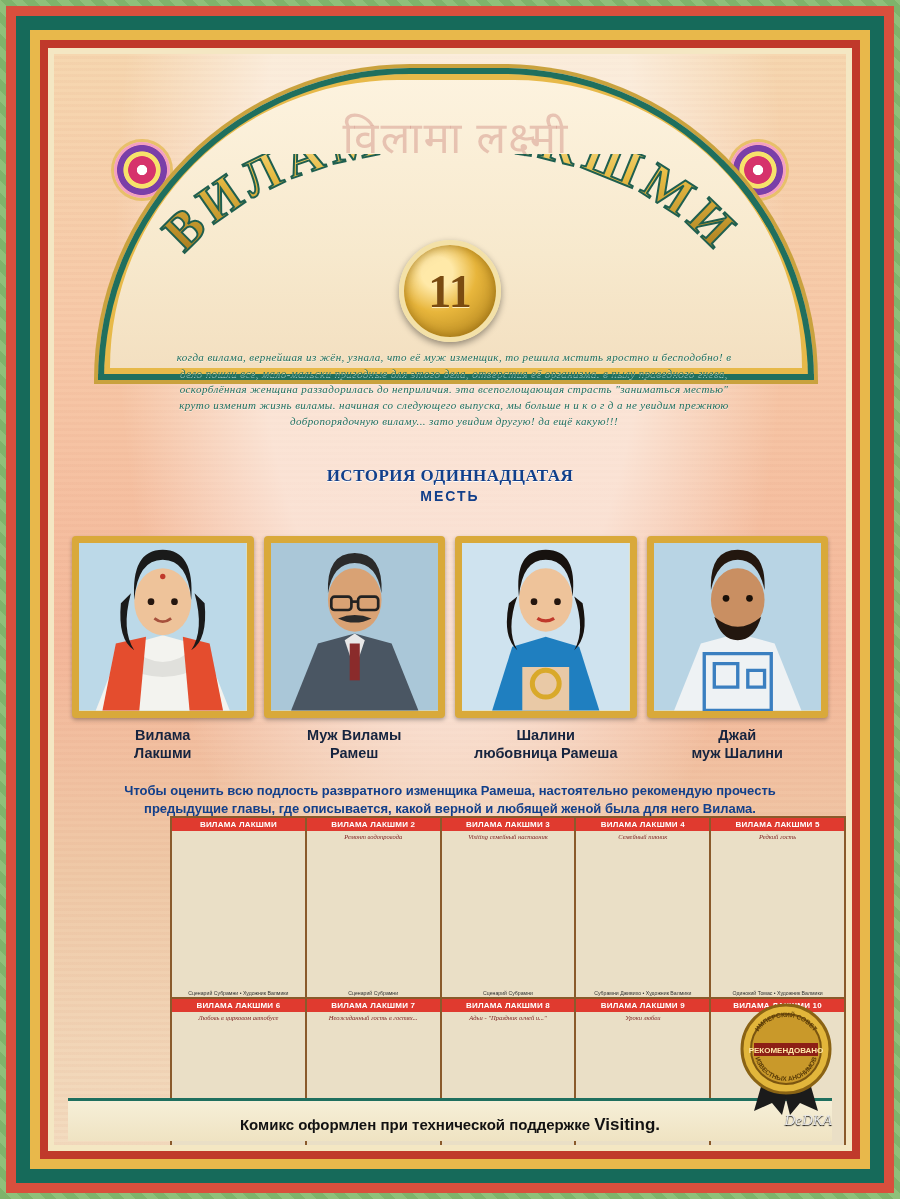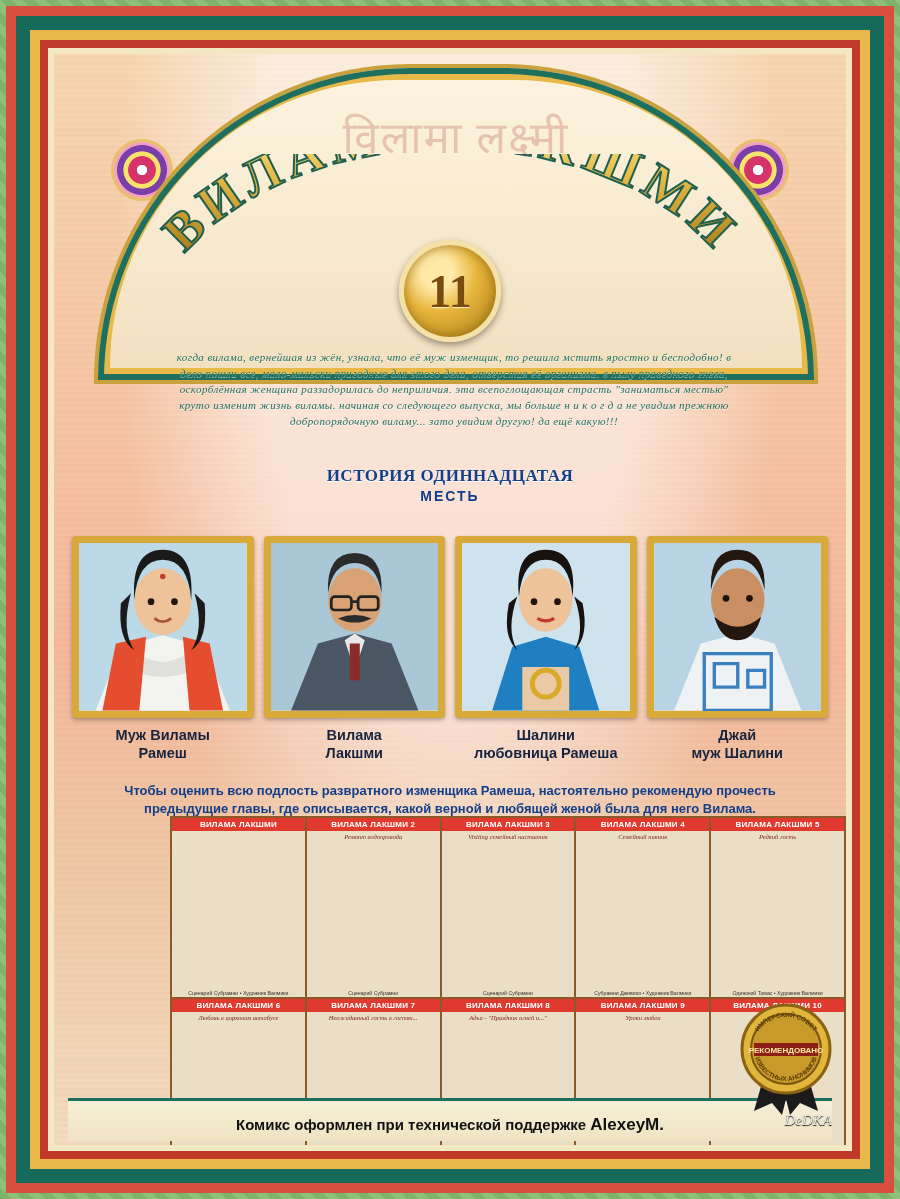--- a/index.html
+++ b/index.html
@@ -232,26 +232,26 @@
           <path d="M34 28 q4 -18 16 -18 q12 0 16 18 q1 -24 -16 -24 q-17 0 -16 24" fill="#23170f"></path>
           <path d="M36 44 q14 12 28 0 q-4 14 -14 14 q-10 0 -14 -14" fill="#23170f"></path>
           <circle cx="43" cy="33" r="2" fill="#1a1008"></circle>
             <circle cx="57" cy="33" r="2" fill="#1a1008"></circle>
         </svg>
       </div>
     </div>
 
     <div class="charnames">
       <div class="charname">
+        <span>Вилама</span><br>
+        <span>Лакшми</span>
+      </div>
+      <div class="charname">
         <span>Муж Виламы</span><br>
         <span>Рамеш</span>
-      </div>
-      <div class="charname">
-        <span>Вилама</span><br>
-        <span>Лакшми</span>
       </div>
       <div class="charname">
         <span>Шалини</span><br>
         <span>любовница Рамеша</span>
       </div>
       <div class="charname">
         <span>Джай</span><br>
         <span>муж Шалини</span>
       </div>
     </div>
@@ -306,21 +306,21 @@
       </div>
       <div class="cover">
         <div class="ctitle">ВИЛАМА ЛАКШМИ 10</div>
         <div class="csub">Любовные узлы</div>
 
       </div>
     </div>
 
     <div class="footbar"></div>
     <div class="footer">
-      <span>Комикс оформлен при технической поддержке </span><span class="big">AlexeyM.</span>
+      <span>Комикс оформлен при технической поддержке </span><span class="big">Visiting.</span>
     </div>
 
     <div class="seal">
       <svg class="sealimg" viewBox="0 0 108 116" aria-hidden="true">
         <path d="M34 70 L22 112 L40 104 L50 116 L58 84 Z" fill="#1b1b1b"></path>
         <path d="M74 70 L86 112 L68 104 L58 116 L50 84 Z" fill="#1b1b1b"></path>
         <circle cx="54" cy="50" r="44" fill="#e2b63b" stroke="#8a6314" stroke-width="3"></circle>
         <circle cx="54" cy="50" r="35" fill="#c9992a" stroke="#7a5510" stroke-width="2"></circle>
         <rect x="22" y="44" width="64" height="13" fill="#8d1f16"></rect>
         <text x="54" y="54" font-family="Liberation Sans, sans-serif" font-size="8" font-weight="bold" fill="#ffe9a8" text-anchor="middle" id="sealCenter">РЕКОМЕНДОВАНО</text>

